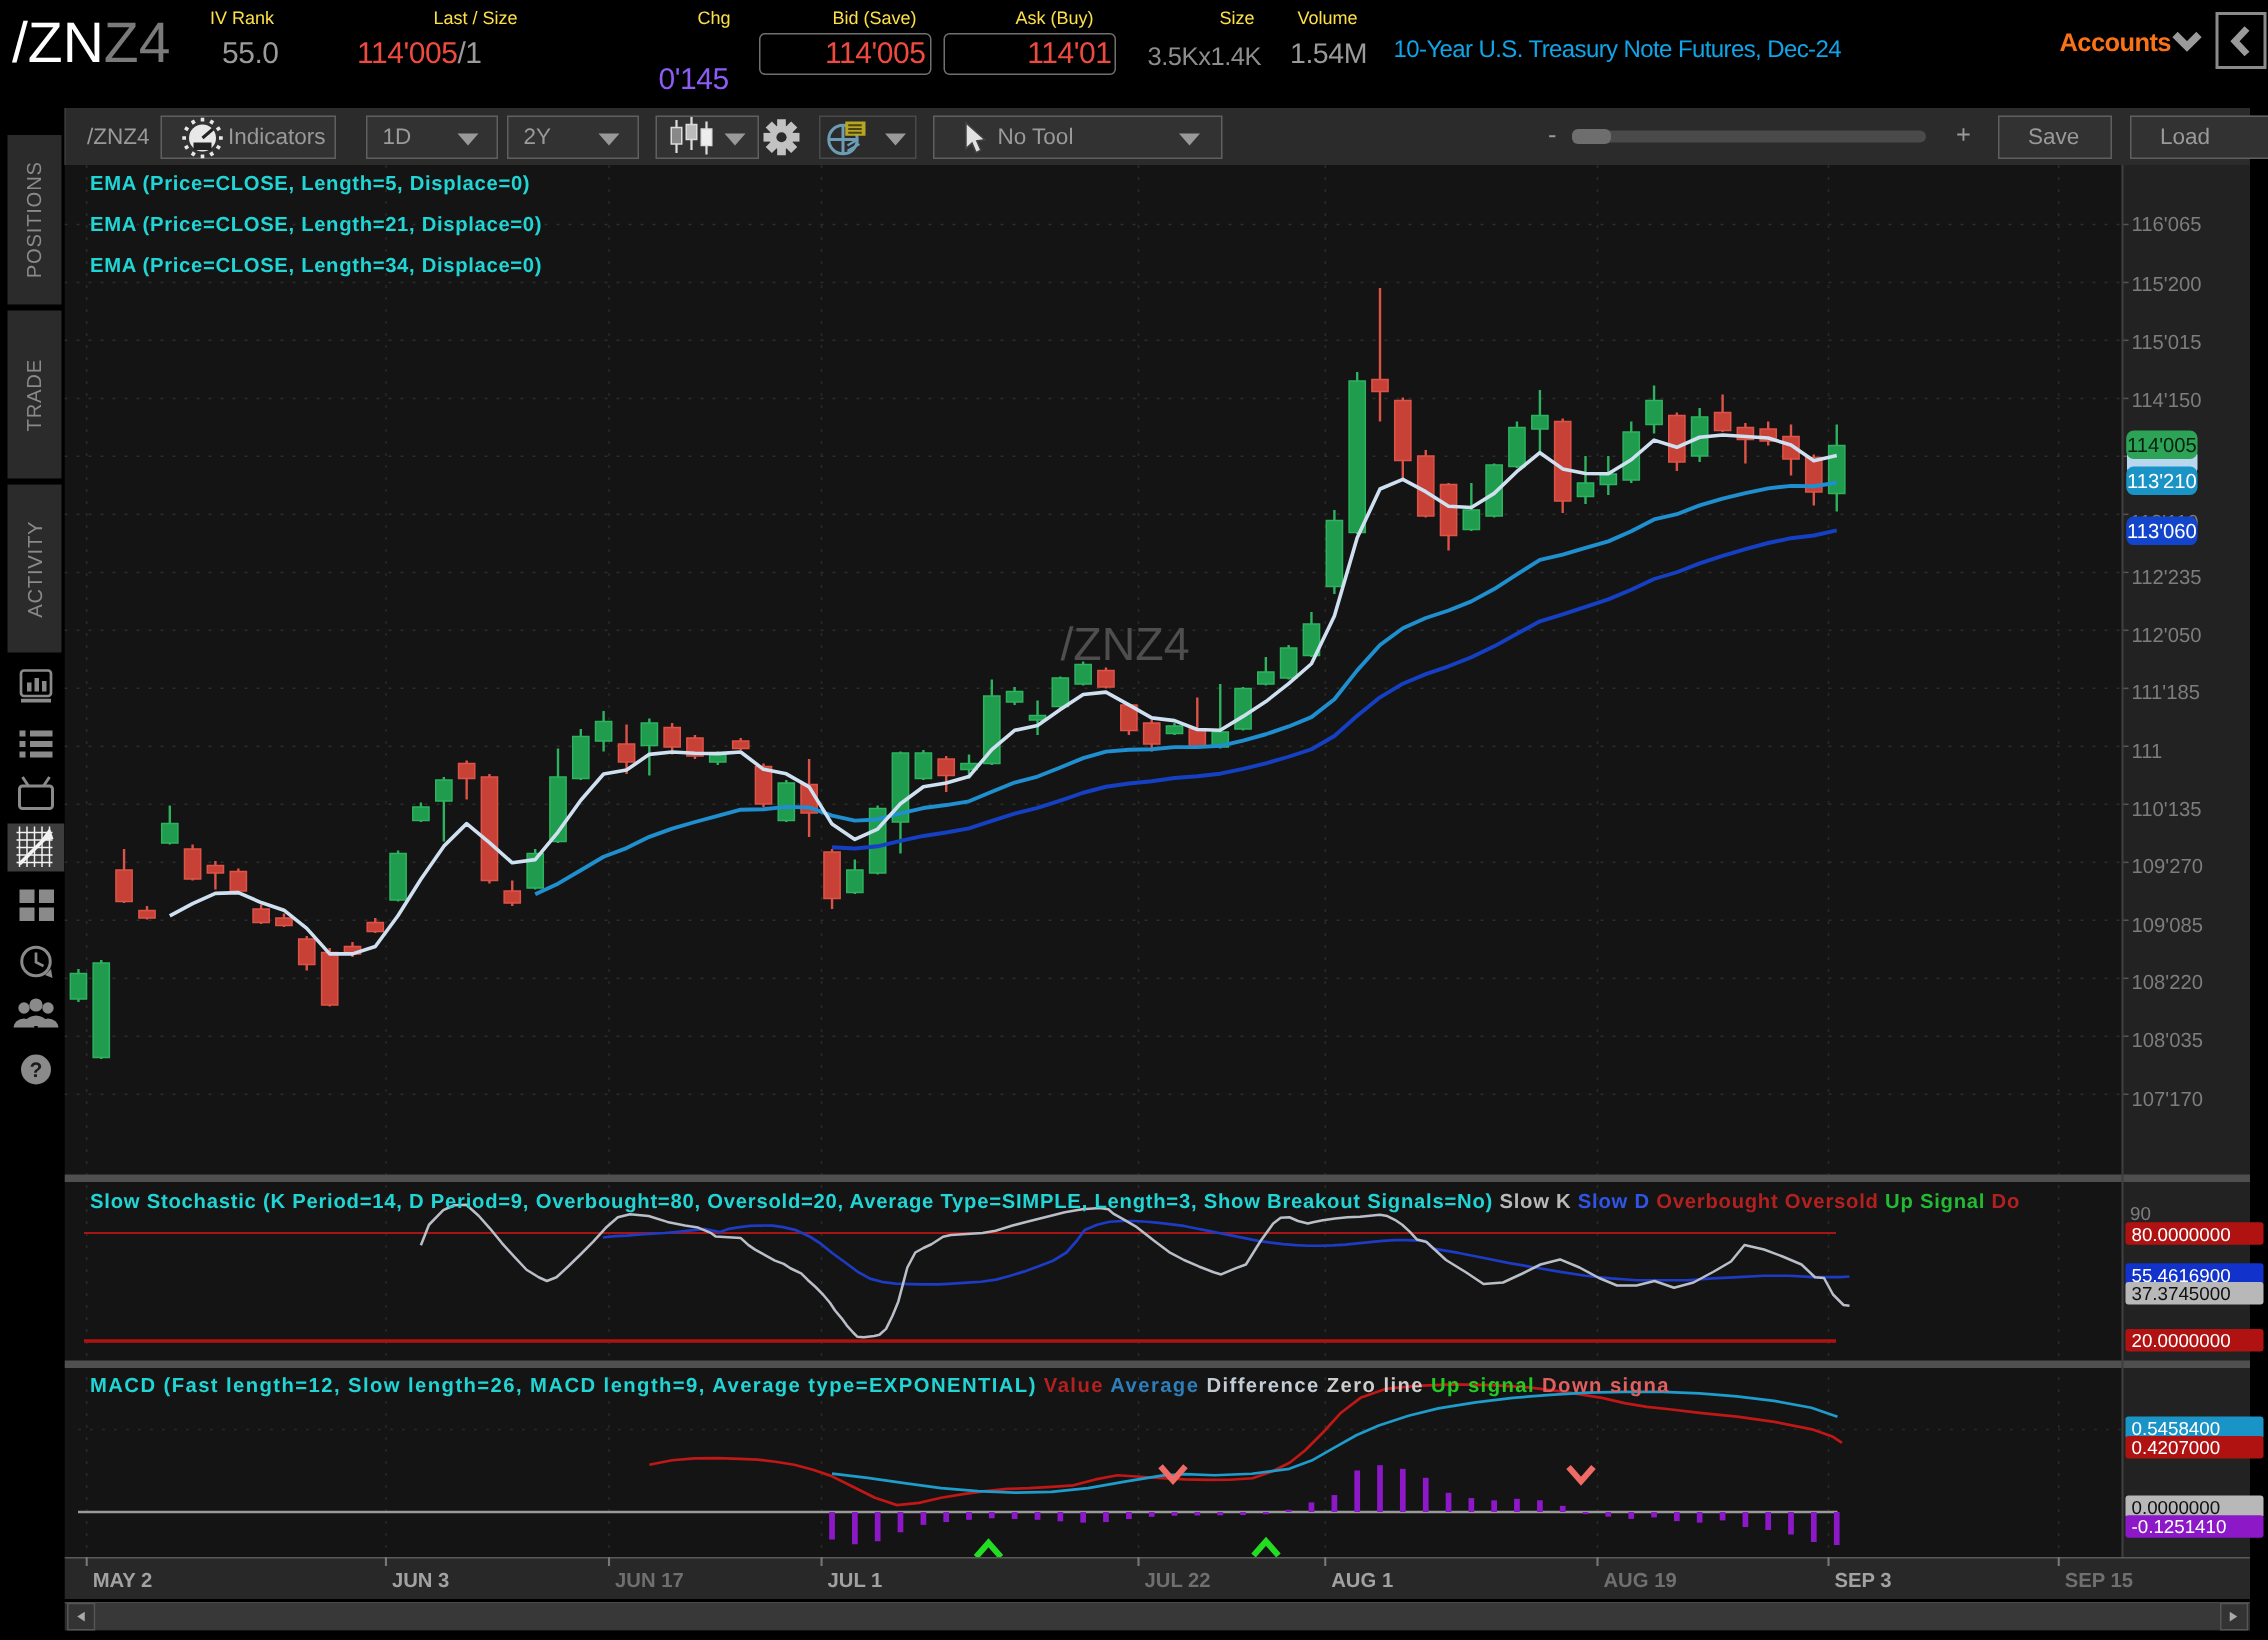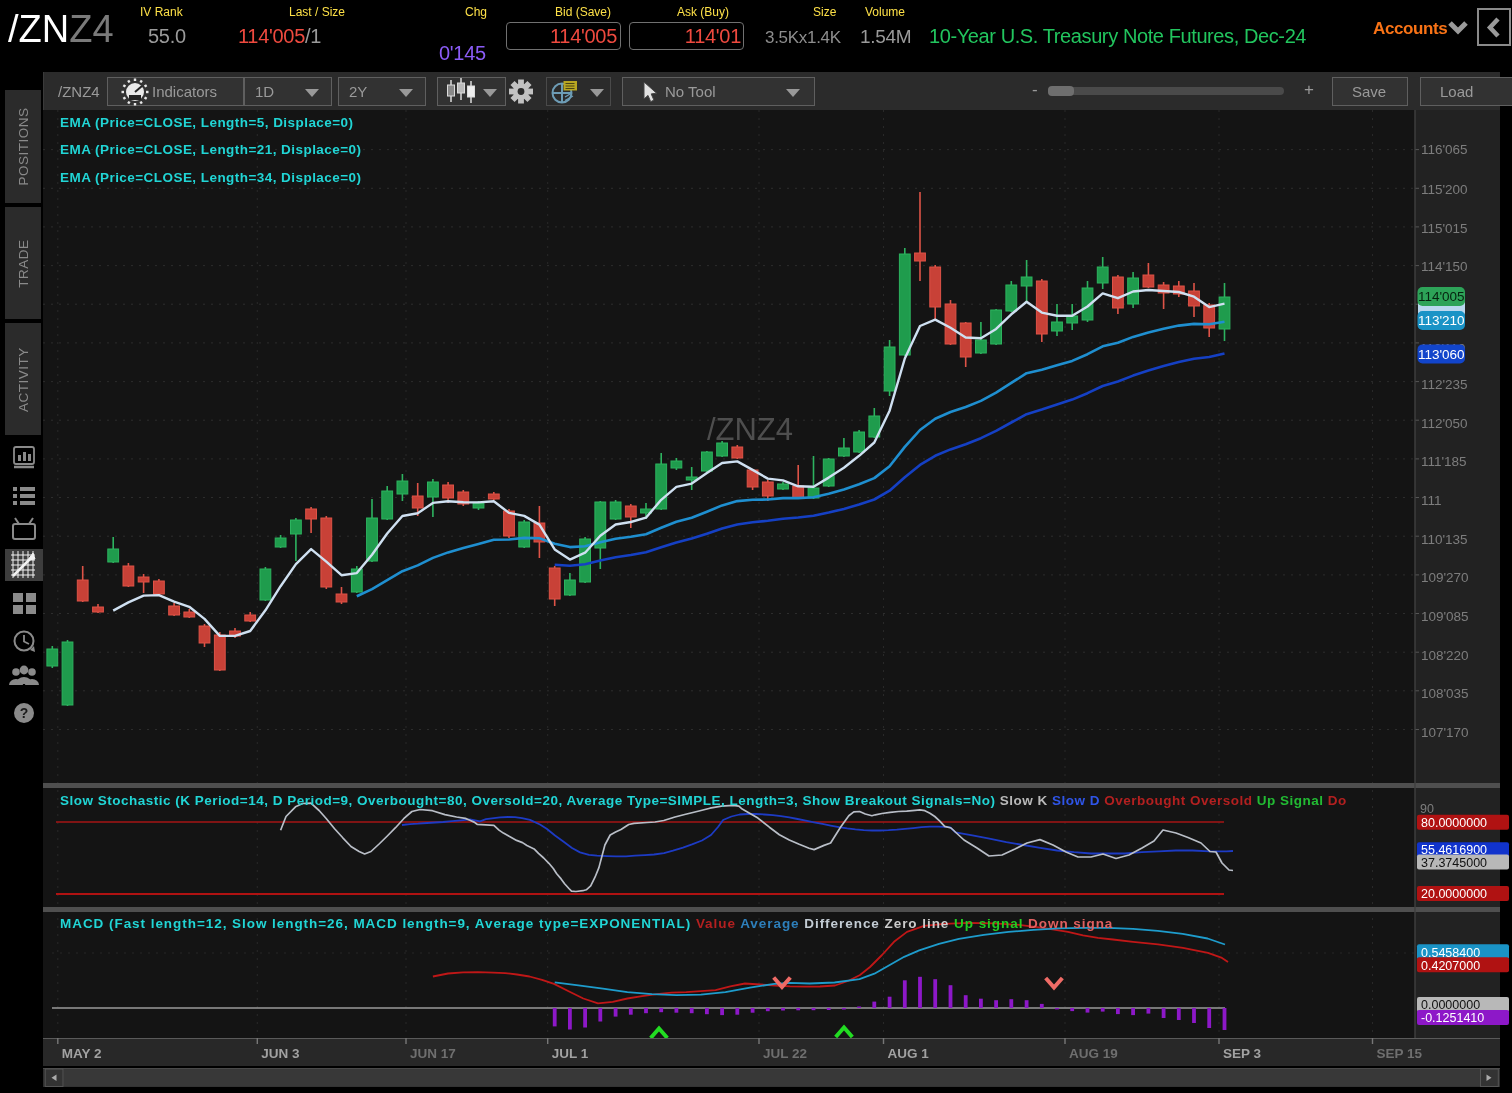--- a/index.html
+++ b/index.html
@@ -25,21 +25,21 @@
   <div class="hlabel" style="left:555px;top:5px">Bid (Save)</div>
   <div class="abs" style="left:506px;top:22px;width:115px;height:28px;border:1.5px solid #707070;border-radius:4px"></div>
   <div class="hval" style="left:506px;top:25px;width:111px;text-align:right;color:#ef4a3f">114'005</div>
   <div class="hlabel" style="left:677px;top:5px">Ask (Buy)</div>
   <div class="abs" style="left:629px;top:22px;width:115px;height:28px;border:1.5px solid #707070;border-radius:4px"></div>
   <div class="hval" style="left:629px;top:25px;width:112px;text-align:right;color:#ef4a3f">114'01</div>
   <div class="hlabel" style="left:813px;top:5px">Size</div>
   <div class="hval" style="left:765px;top:28px;font-size:17px;color:#8d8d8d">3.5Kx1.4K</div>
   <div class="hlabel" style="left:865px;top:5px">Volume</div>
   <div class="hval" style="left:860px;top:26px;font-size:19px;color:#9a9a9a">1.54M</div>
-  <div class="abs" style="left:929px;top:25px;font-size:20px;color:#22c55e;white-space:nowrap;letter-spacing:-0.4px">10-Year U.S. Treasury Note Futures, Dec-24</div>
+  <div class="abs" style="left:929px;top:25px;font-size:16px;color:#0ea5e9;white-space:nowrap;letter-spacing:-0.4px">10-Year U.S. Treasury Note Futures, Dec-24</div>
   <div class="abs" style="left:1373px;top:19px;font-size:17px;font-weight:bold;color:#f97316;letter-spacing:-0.4px">Accounts</div>
   <svg class="abs" style="left:1447px;top:20px" width="22" height="16">
       <path d="M3 3 L11 11 L19 3" fill="none" stroke="#9a9a9a" stroke-width="5"></path>
     </svg>
   <div class="abs" style="left:1477px;top:8px;width:34px;height:38px;border:2px solid #8a8a8a"></div>
   <svg class="abs" style="left:1486px;top:17px" width="16" height="22">
       <path d="M12 2 L4 10.5 L12 19" fill="none" stroke="#9a9a9a" stroke-width="4.5"></path>
     </svg>
 </div>
 <div id="sidebar">
@@ -99,21 +99,21 @@
           <path d="M25 685 a7 6 0 0 1 14 0 z"></path>
           <path d="M16 684 a8 7 0 0 1 16 0 z"></path>
         </g>
 <circle cx="24" cy="713" r="10" fill="#8a8a8a"></circle>
         <text x="24" y="718" font-size="14" font-weight="bold" fill="#1a1a1a" text-anchor="middle" font-family="Liberation Sans, sans-serif">?</text>
       </g>
   </svg>
 </div>
 <div id="main">
   <div class="abs" style="left:14px;top:11px;font-size:15px;color:#9a9a9a">/ZNZ4</div>
-  <div class="btn" style="left:63px;width:137px">
+  <div class="btn" style="left:63px;width:117px">
       <span style="margin-left:44px">Indicators</span>
     </div>
   <div class="btn" style="left:200px;width:88px">
       <span style="margin-left:10px">1D</span>
       <span class="arr" style="right:12px;top:11px"></span>
     </div>
   <div class="btn" style="left:294px;width:88px">
       <span style="margin-left:10px">2Y</span>
       <span class="arr" style="right:12px;top:11px"></span>
     </div>

